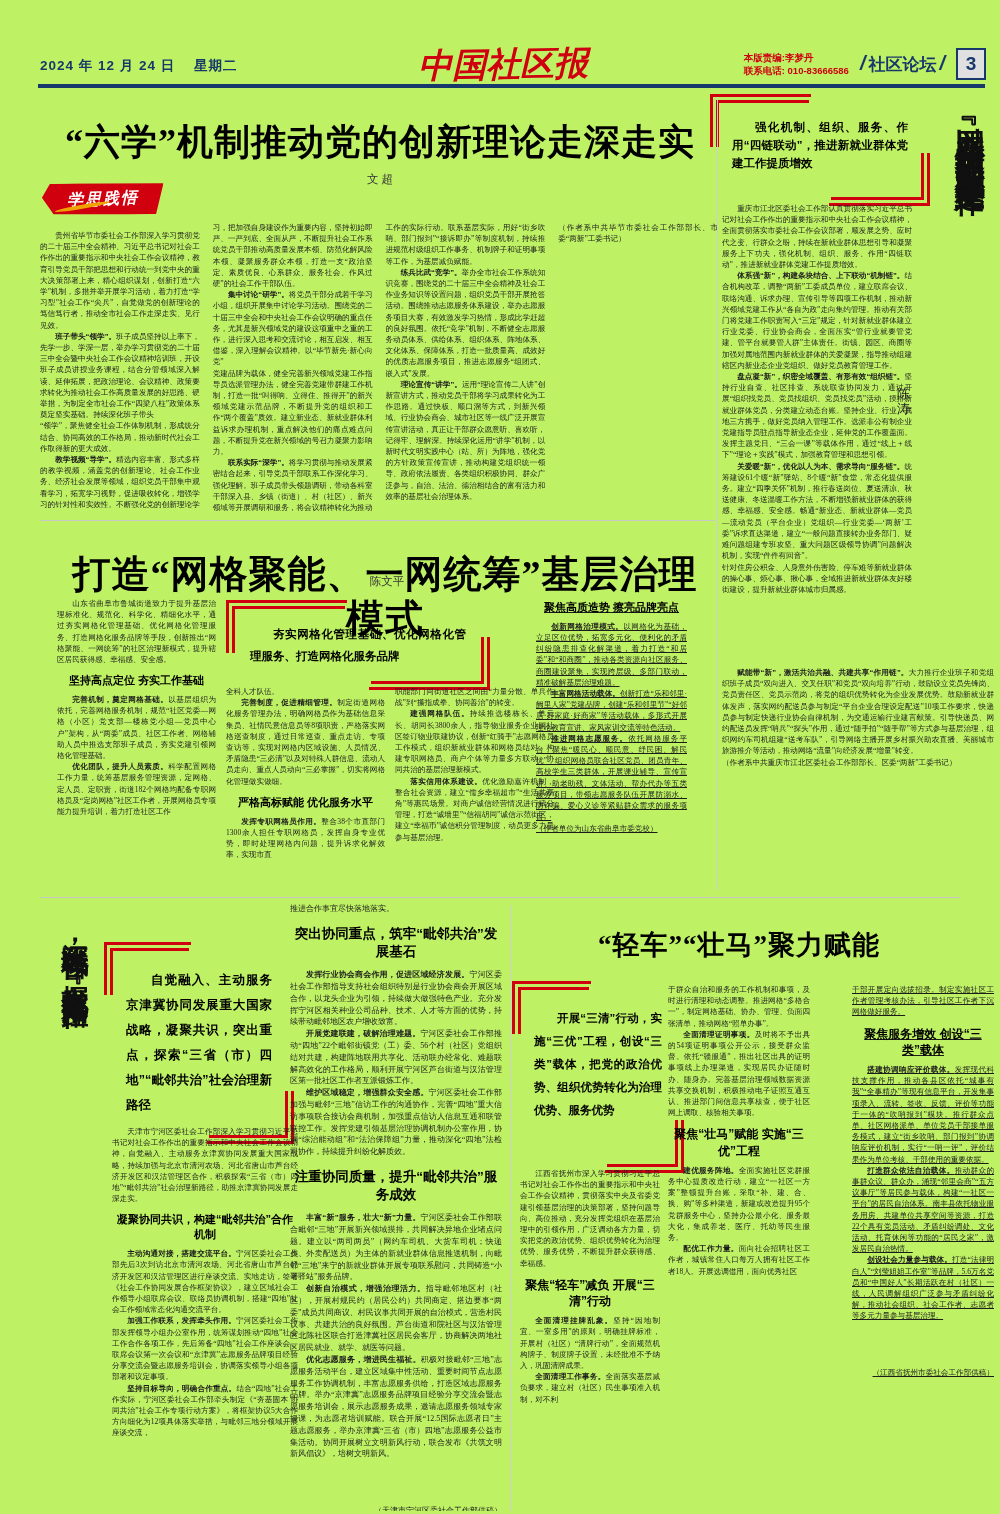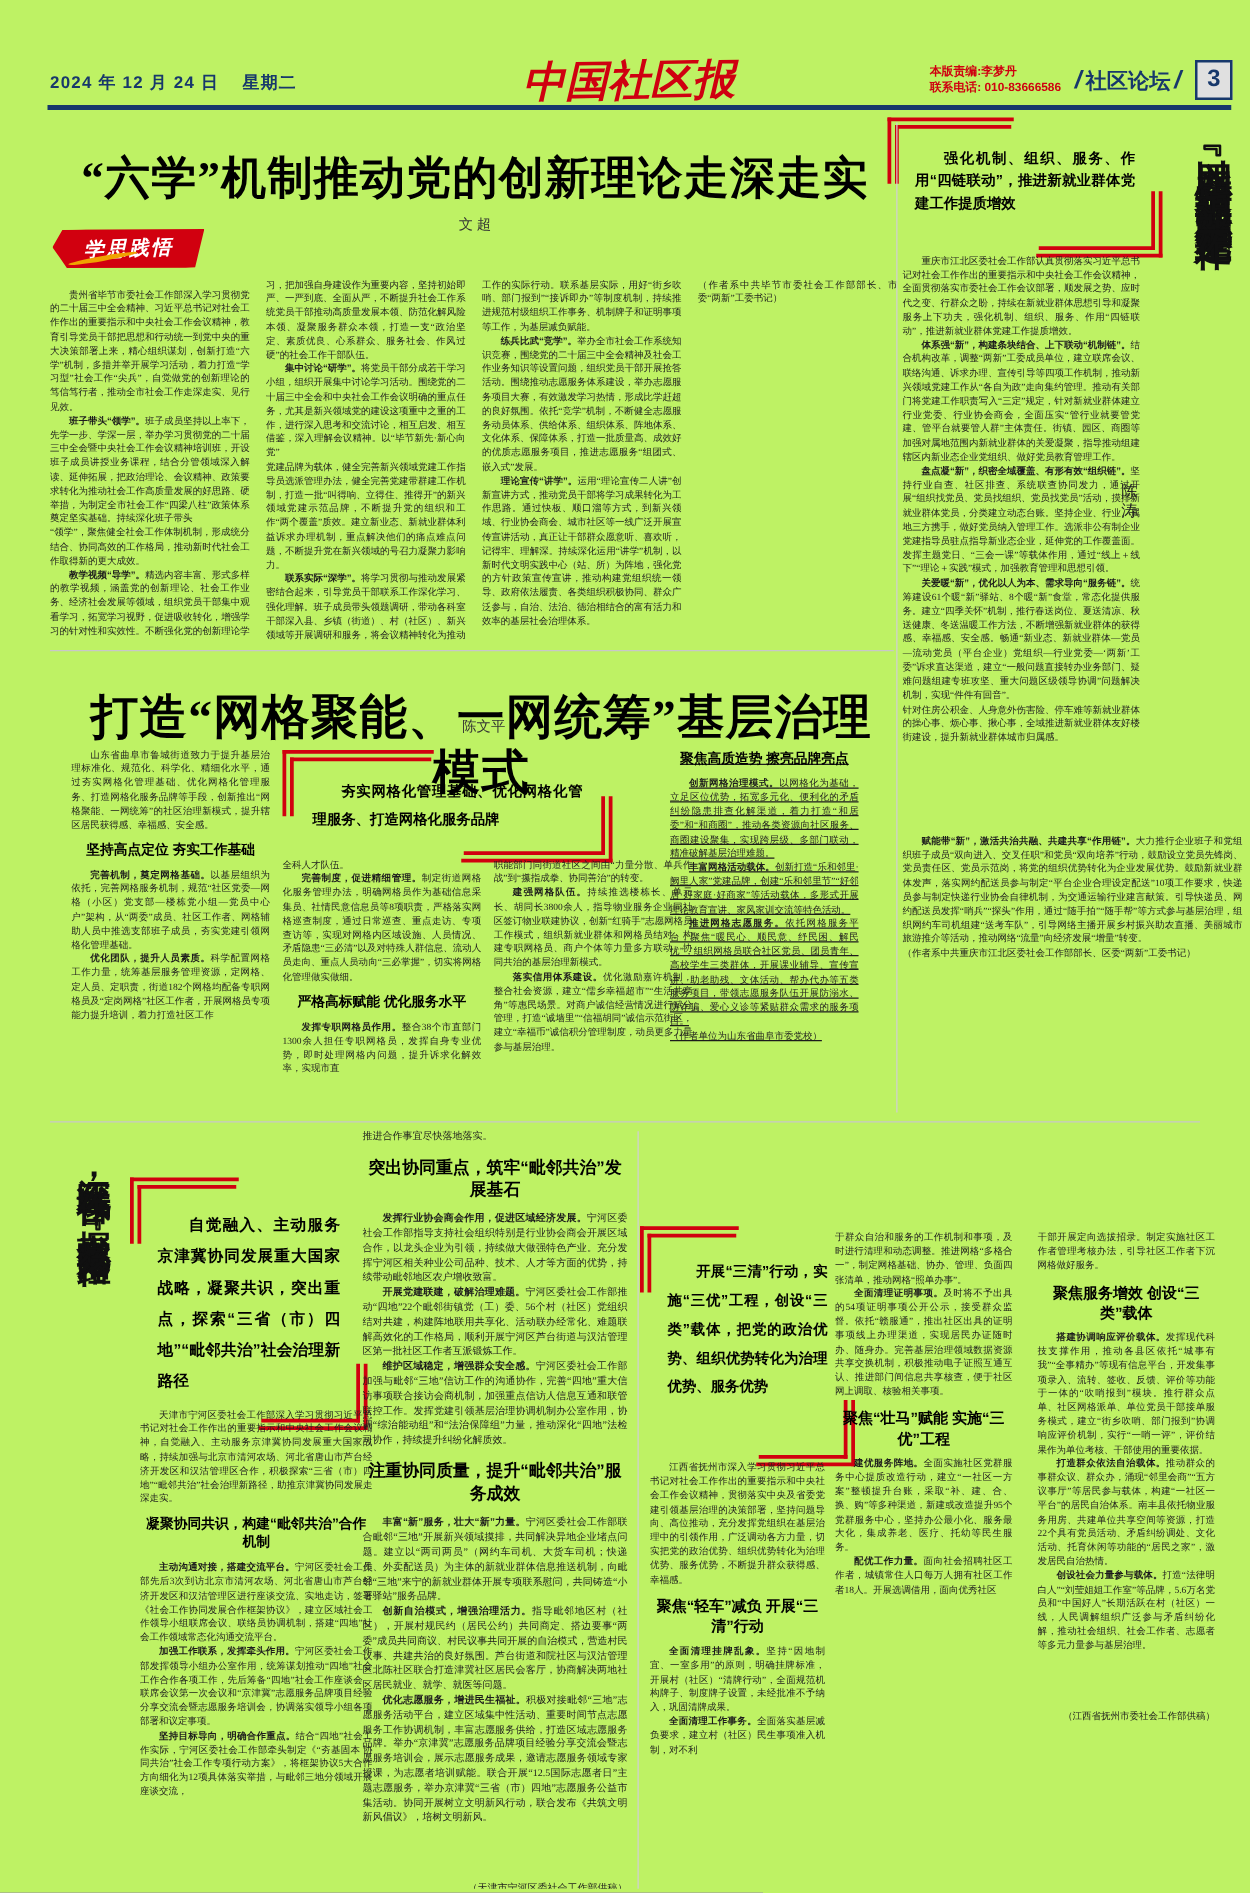--- a/index.html
+++ b/index.html
@@ -89,21 +89,21 @@
   .a4box{left:116px;top:954px;width:146px;height:150px;padding:14px 10px;}
   .a4box .boxtext{font-size:12.5px;line-height:25px;}
   .a4ca{left:112px;top:1126px;width:186px;height:386px;}
   .a4cb{left:290px;top:903px;width:212px;height:608px;}
   .a4cb .sub{font-size:13.5px;}
   .a5t{left:518px;top:912px;width:442px;font-size:27px;}
   .a5box{left:524px;top:993px;width:128px;height:140px;padding:14px 10px;}
   .a5box .boxtext{font-size:11.5px;line-height:23px;}
   .a5c1{left:520px;top:1168px;width:140px;height:344px;}
   .a5c2{left:668px;top:984px;width:142px;height:528px;}
-  .a5c3{left:830px;top:984px;width:142px;height:528px;}
+  .a5c3{left:852px;top:984px;width:142px;height:528px;text-decoration:underline;}
   .a5c1 .sub,.a5c2 .sub,.a5c3 .sub{font-size:12px;}
 </style>
 </head>
 <body>
 
 <div class="page">
 
   <div class="hdr-date">
     <span>2024 年 12 月 24 日</span>
     <span class="wk">星期二</span>
@@ -207,20 +207,21 @@
       <p class="para"><strong>发挥行业协会商会作用，促进区域经济发展。</strong>宁河区委社会工作部指导支持社会组织特别是行业协会商会开展区域合作，以龙头企业为引领，持续做大做强特色产业。充分发挥宁河区相关种业公司品种、技术、人才等方面的优势，持续带动毗邻地区农户增收致富。</p>
       <p class="para"><strong>开展党建联建，破解治理难题。</strong>宁河区委社会工作部推动“四地”22个毗邻街镇党（工）委、56个村（社区）党组织结对共建，构建阵地联用共享化、活动联办经常化、难题联解高效化的工作格局，顺利开展宁河区芦台街道与汉沽管理区第一批社区工作者互派锻炼工作。</p>
       <p class="para"><strong>维护区域稳定，增强群众安全感。</strong>宁河区委社会工作部加强与毗邻“三地”信访工作的沟通协作，完善“四地”重大信访事项联合接访会商机制，加强重点信访人信息互通和联管联控工作。发挥党建引领基层治理协调机制办公室作用，协调“综治能动组”和“法治保障组”力量，推动深化“四地”法检司协作，持续提升纠纷化解质效。</p>
       <div class="sub">注重协同质量，提升“毗邻共治”服务成效</div>
       <p class="para"><strong>丰富“新”服务，壮大“新”力量。</strong>宁河区委社会工作部联合毗邻“三地”开展新兴领域摸排，共同解决异地企业堵点问题。建立以“两司两员”（网约车司机、大货车司机；快递员、外卖配送员）为主体的新就业群体信息推送机制，向毗邻“三地”来宁的新就业群体开展专项联系慰问，共同铸造“小哥驿站”服务品牌。</p>
       <p class="para"><strong>创新自治模式，增强治理活力。</strong>指导毗邻地区村（社区），开展村规民约（居民公约）共同商定、搭边要事“两委”成员共同商议、村民议事共同开展的自治模式，营造村民议事、共建共治的良好氛围。芦台街道和院社区与汉沽管理区北陈社区联合打造津冀社区居民会客厅，协商解决两地社区居民就业、就学、就医等问题。</p>
       <p class="para"><strong>优化志愿服务，增进民生福祉。</strong>积极对接毗邻“三地”志愿服务活动平台，建立区域集中性活动、重要时间节点志愿服务工作协调机制，丰富志愿服务供给，打造区域志愿服务品牌。举办“京津冀”志愿服务品牌项目经验分享交流会暨志愿服务培训会，展示志愿服务成果，邀请志愿服务领域专家授课，为志愿者培训赋能。联合开展“12.5国际志愿者日”主题志愿服务，举办京津冀“三省（市）四地”志愿服务公益市集活动。协同开展树立文明新风行动，联合发布《共筑文明新风倡议》，培树文明新风。</p>
       <p class="attr r">（天津市宁河区委社会工作部供稿）</p>
     </div>
 
+  <h1 class="h1 a5t">“轻车”“壮马”聚力赋能</h1>
   <div class="cbox a5box">
     <i class="br"></i>
     <p class="boxtext">开展“三清”行动，实施“三优”工程，创设“三类”载体，把党的政治优势、组织优势转化为治理优势、服务优势</p>
   </div>
   <div class="col a5c1">
       <p class="para">江西省抚州市深入学习贯彻习近平总书记对社会工作作出的重要指示和中央社会工作会议精神，贯彻落实中央及省委党建引领基层治理的决策部署，坚持问题导向、高位推动，充分发挥党组织在基层治理中的引领作用，广泛调动各方力量，切实把党的政治优势、组织优势转化为治理优势、服务优势，不断提升群众获得感、幸福感。</p>
       <div class="sub">聚焦“轻车”减负 开展“三清”行动</div>
       <p class="para"><strong>全面清理挂牌乱象。</strong>坚持“因地制宜、一室多用”的原则，明确挂牌标准，开展村（社区）“清牌行动”，全面规范机构牌子、制度牌子设置，未经批准不予纳入，巩固清牌成果。</p>
       <p class="para"><strong>全面清理工作事务。</strong>全面落实基层减负要求，建立村（社区）民生事项准入机制，对不利</p>
     </div>

